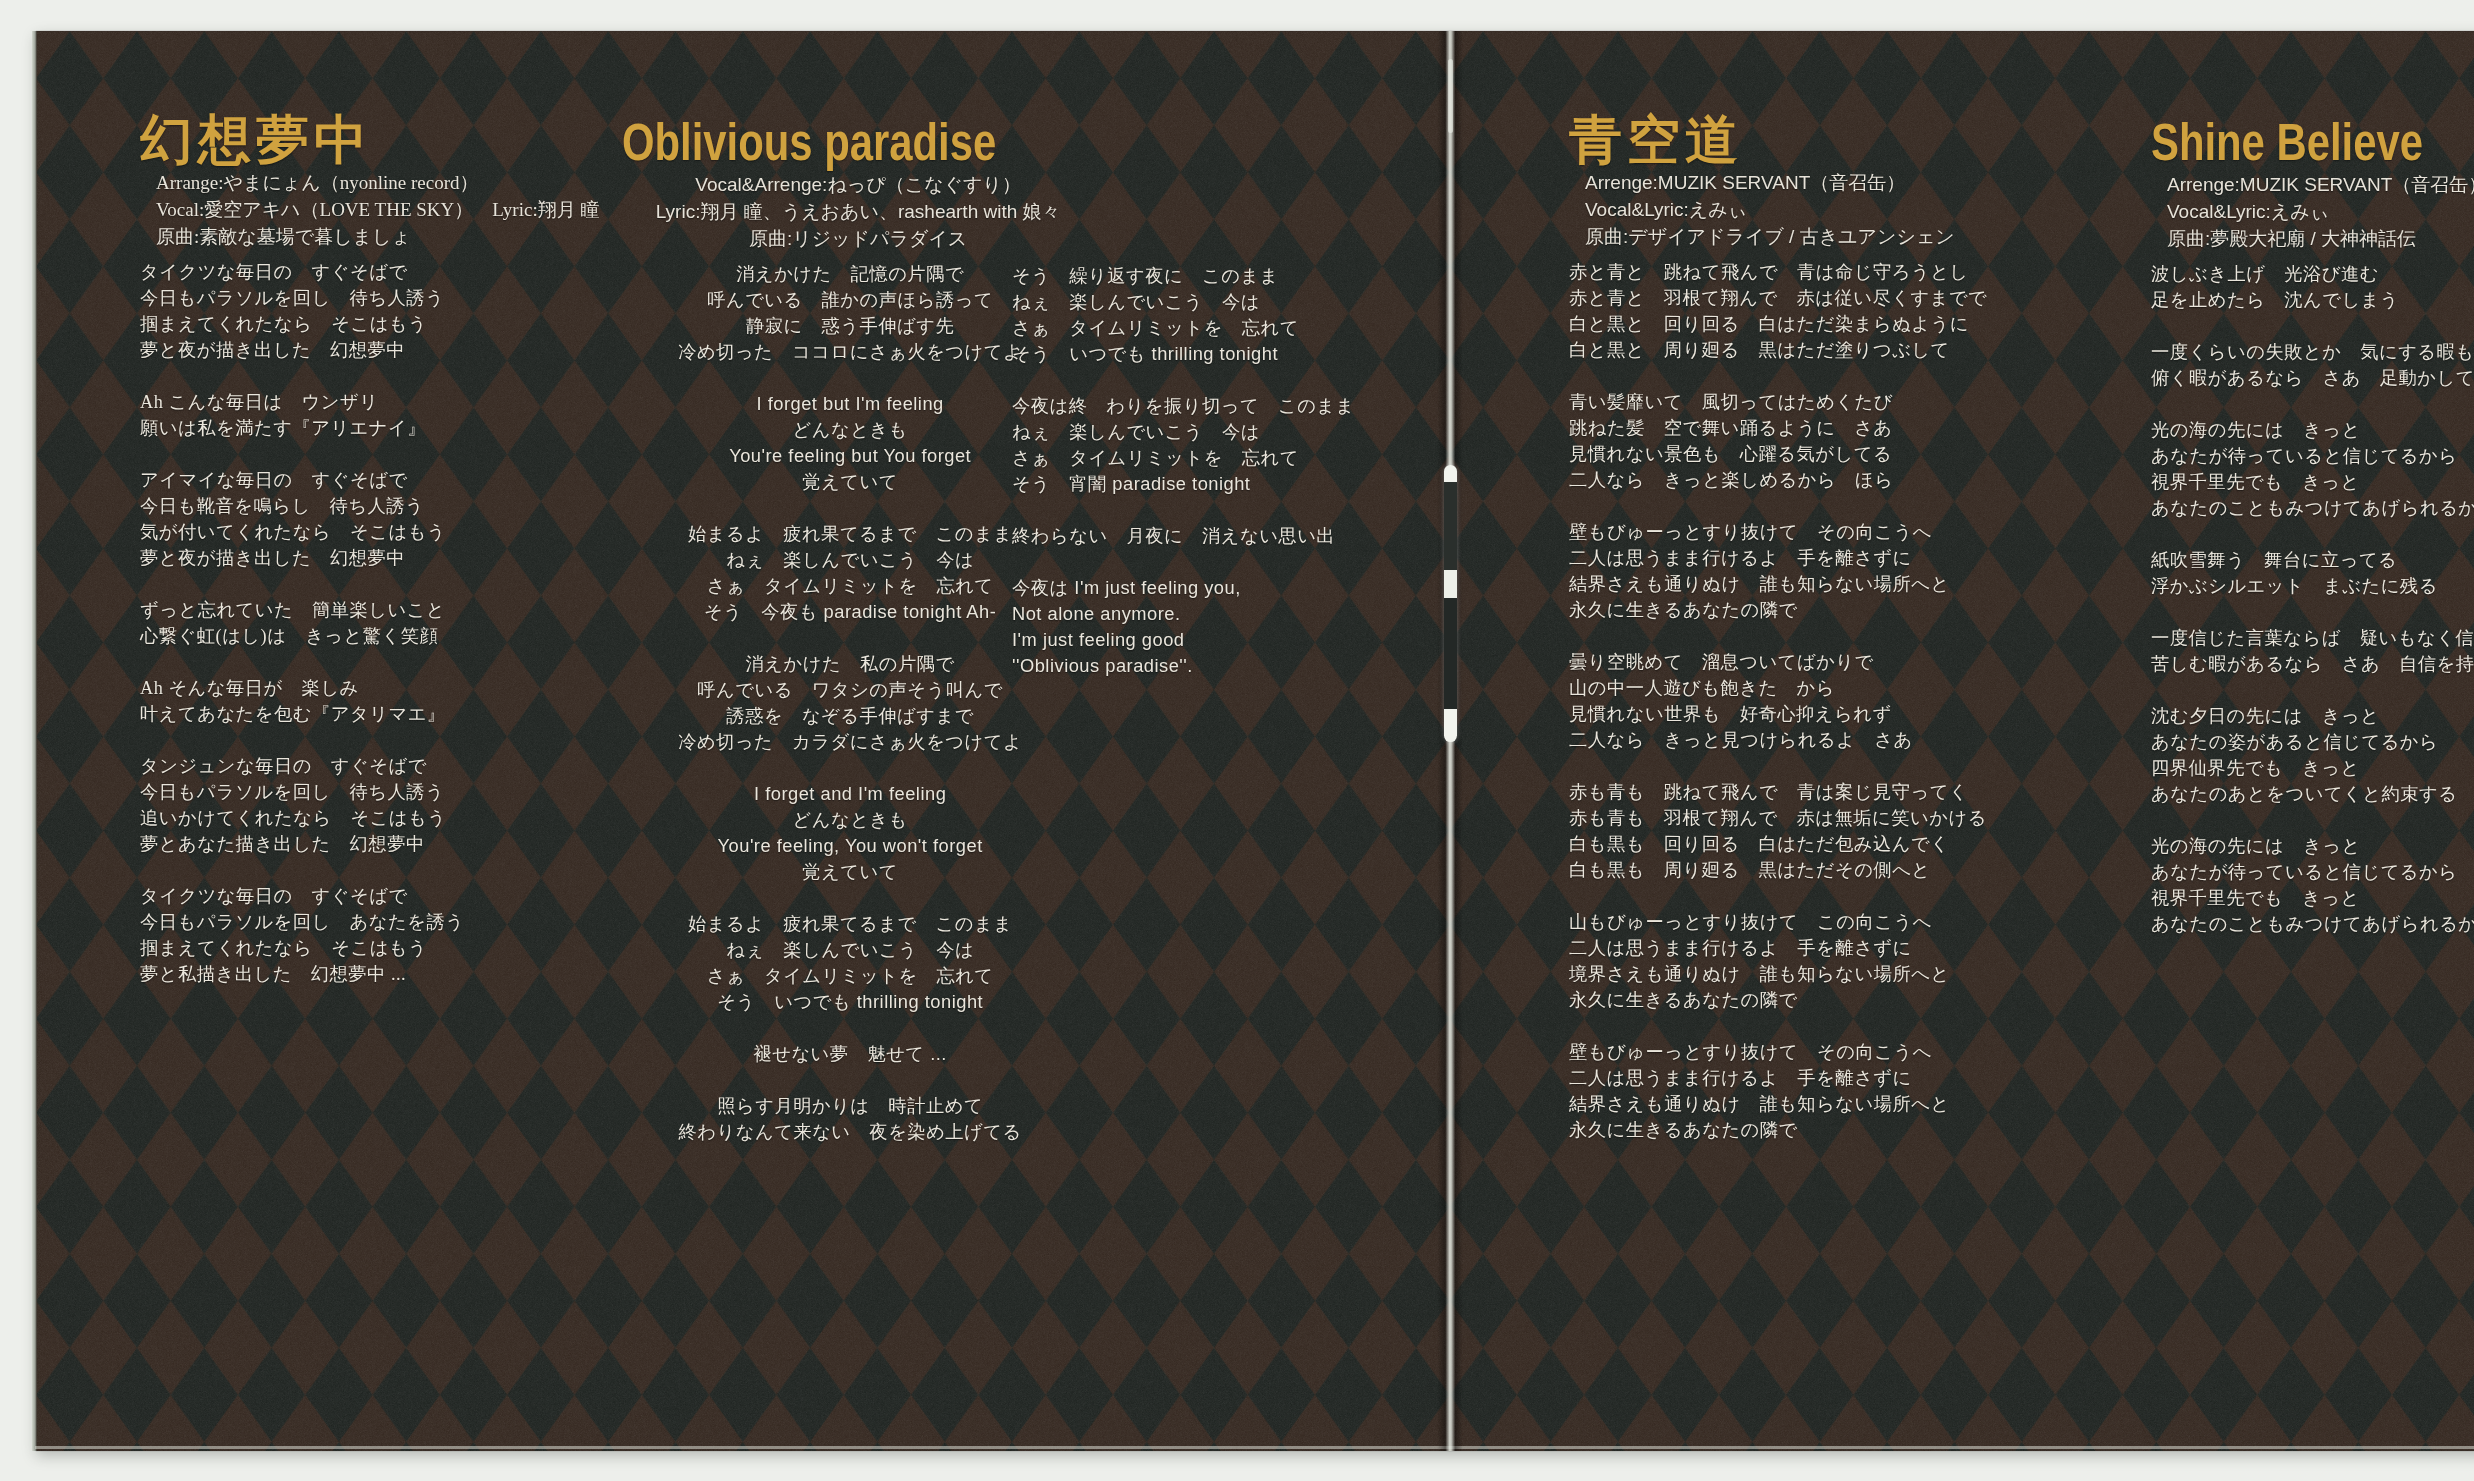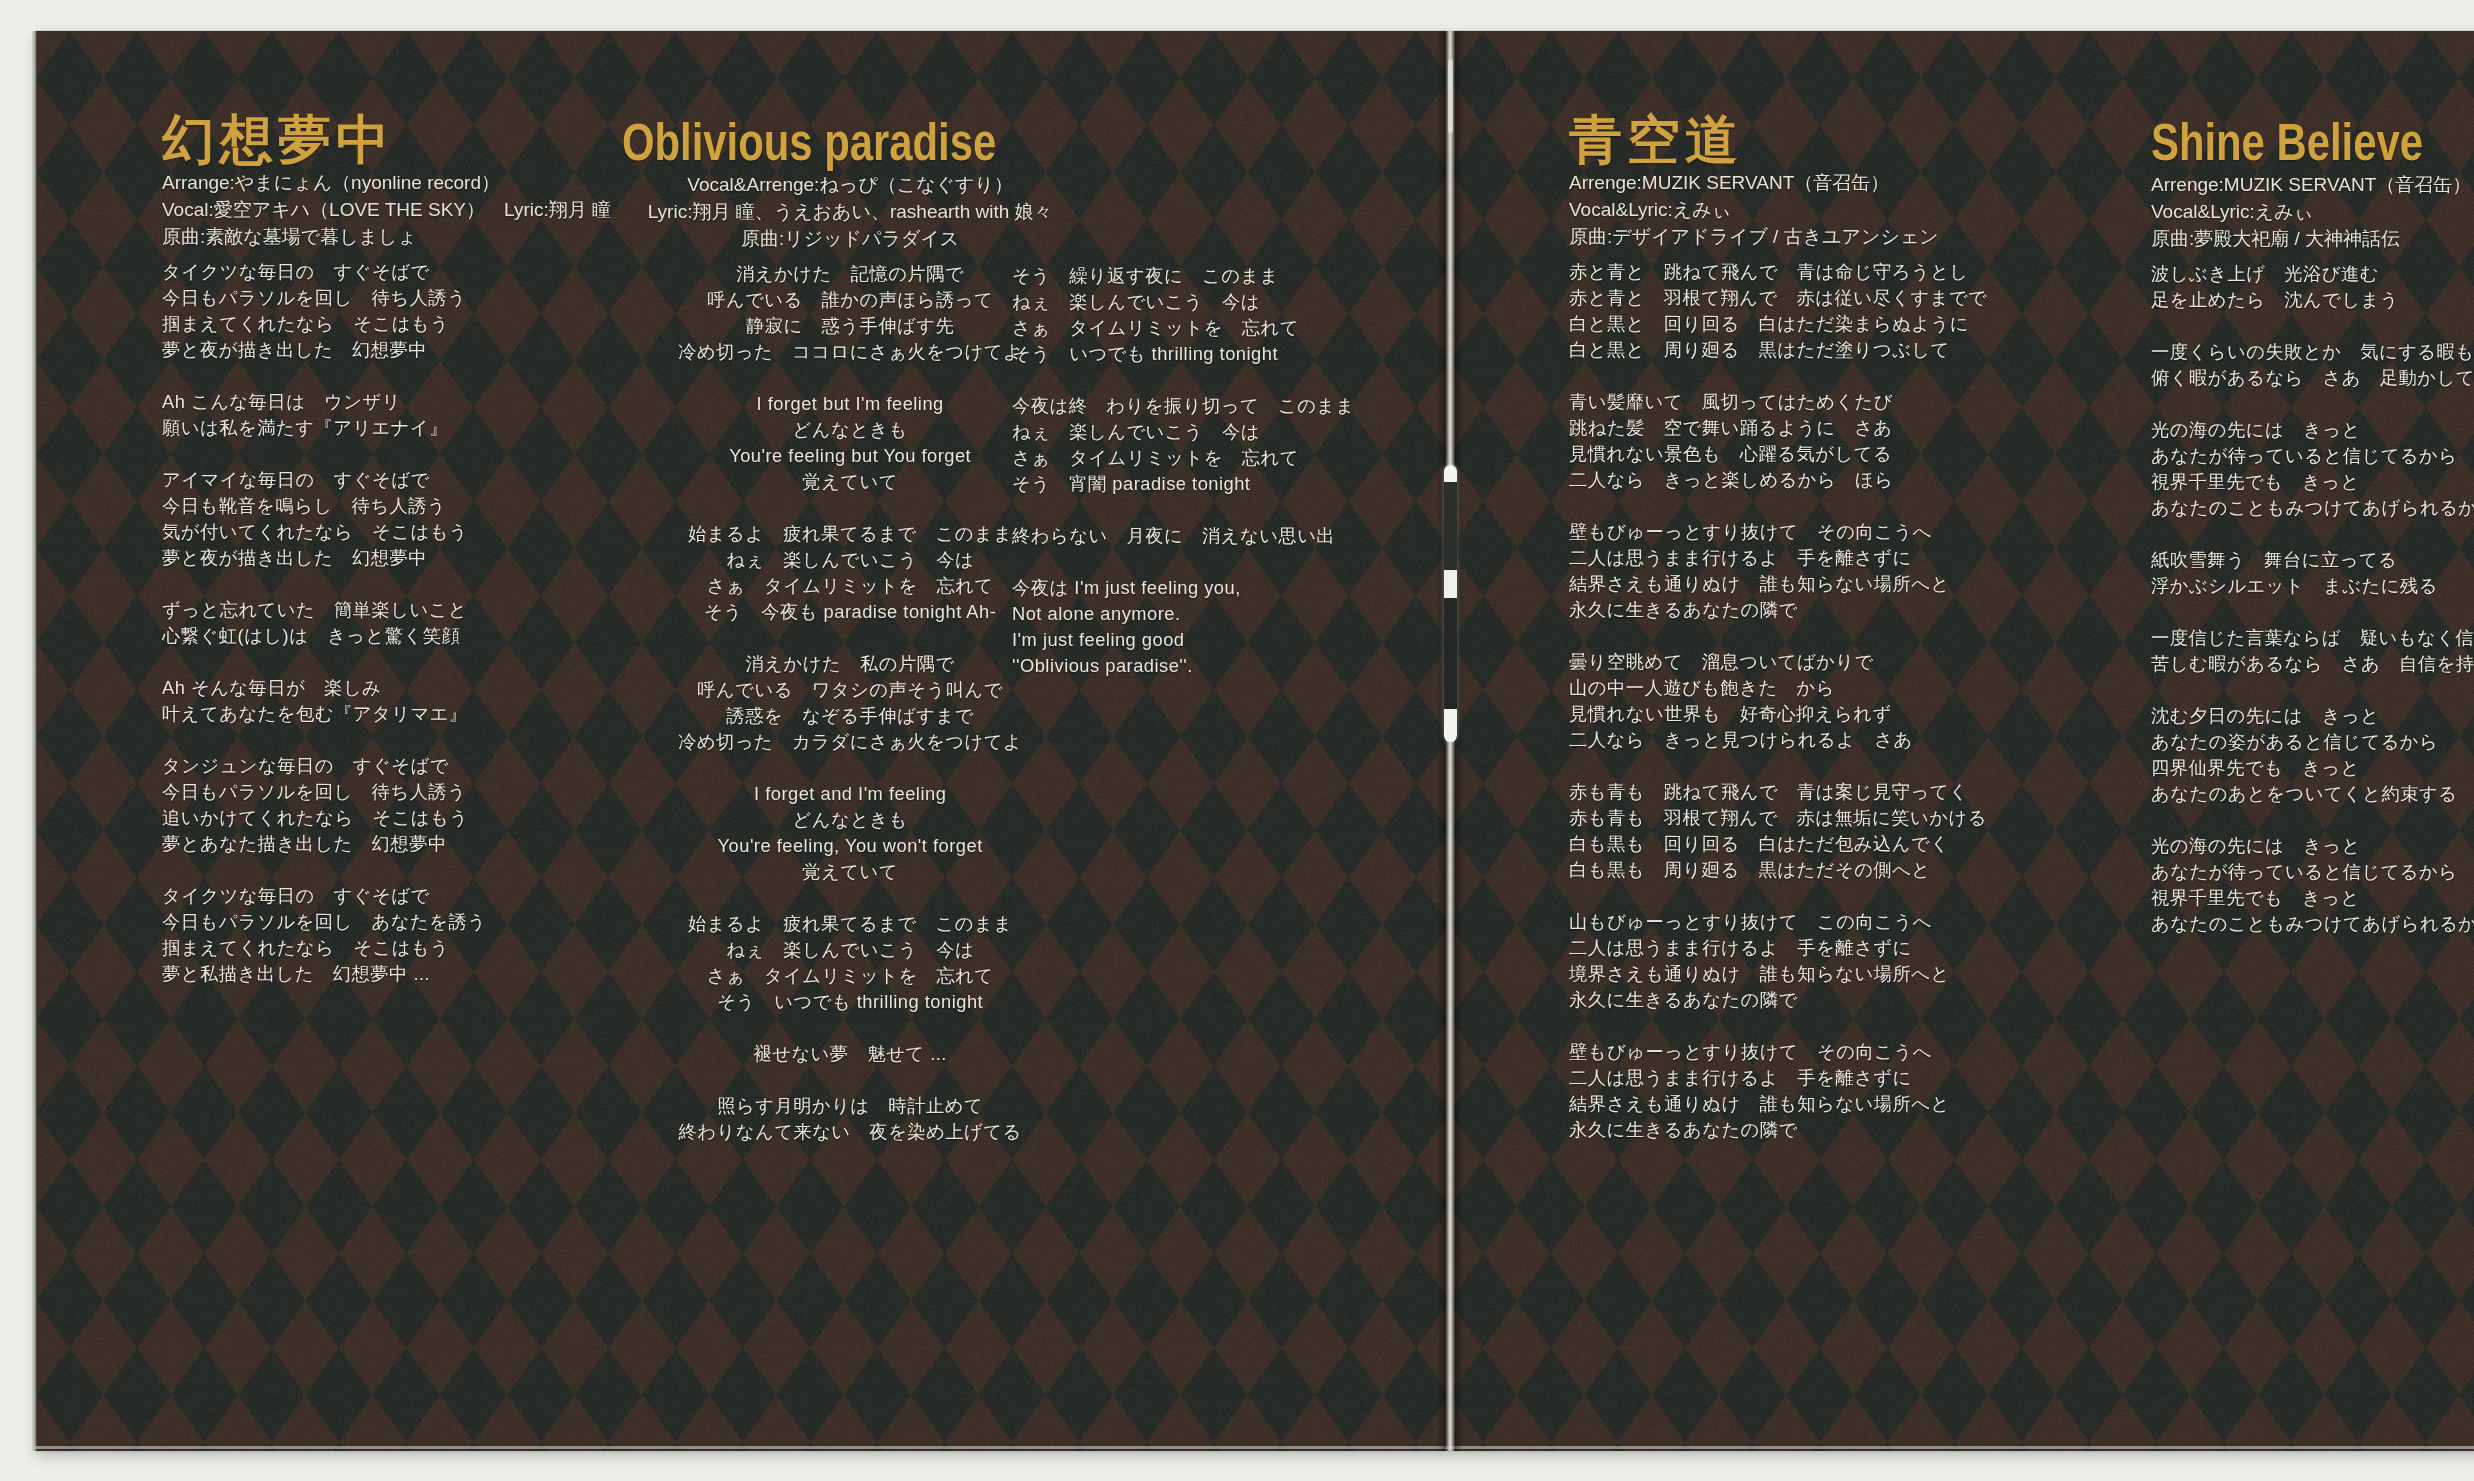--- a/index.html
+++ b/index.html
@@ -22,33 +22,33 @@
   .spine{position:absolute;left:1437px;top:31px;width:26px;height:1420px;
     background:linear-gradient(90deg,rgba(0,0,0,0) 0%,rgba(0,0,0,.38) 32%,rgba(228,232,224,.85) 48%,rgba(228,232,224,.85) 54%,rgba(0,0,0,.38) 70%,rgba(0,0,0,0) 100%);}
   .stitch{position:absolute;left:1444px;top:465px;width:13px;height:277px;border-radius:6.4px;
     background:linear-gradient(180deg,#f2f4ee 0 6%,#2a2f2c 6% 38%,#eef0e9 38% 48%,#232826 48% 88%,#f2f4ee 88% 100%);
     box-shadow:0 0 5px rgba(255,255,255,.35);}
   .stitch-knot{position:absolute;left:1448px;top:59px;width:5px;height:74px;border-radius:3px;
     background:#e9ece5;opacity:.65;}
 
   
   .song{position:absolute;white-space:nowrap;}
-  #song1{left:162px;top:115px;}
+  #song1{left:140px;top:115px;font-family:Liberation Serif, serif;}
   #song2{left:622px;top:119px;text-align:center;}
   #song3{left:1569px;top:115px;}
   #song4{left:2151px;top:119px;}
   #song2-overflow{position:absolute;left:1012px;top:255px;white-space:nowrap;}
 
   .song-title{
     margin:0 0 4px 0;line-height:.95;font-weight:bold;color:var(--gold,#d0a23f);
     text-shadow:0 1px 2px rgba(0,0,0,.45);
   }
   .song-title.jp{font-size:53px;letter-spacing:5px;}
   .song-title.latin{font-size:51px;letter-spacing:0;transform:scaleX(.82);transform-origin:0 0;}
-  .credits{margin:0 0 9px 0;}
+  .credits{margin:0 0 9px 16px;}
   .credit-line{
     margin:0;font-size:19px;line-height:27px;color:var(--credit,#e7e3d9);
     text-shadow:0 1px 1.5px rgba(0,0,0,.55);
   }
   .lyrics{margin:0;}
   .stanza{margin:8px 0 26px 0;}
   .lyric-line{
     margin:0;font-size:18.3px;line-height:26px;letter-spacing:0.5px;
     color:var(--ink,#eae6dc);text-shadow:0 1px 1.5px rgba(0,0,0,.55);
   }

